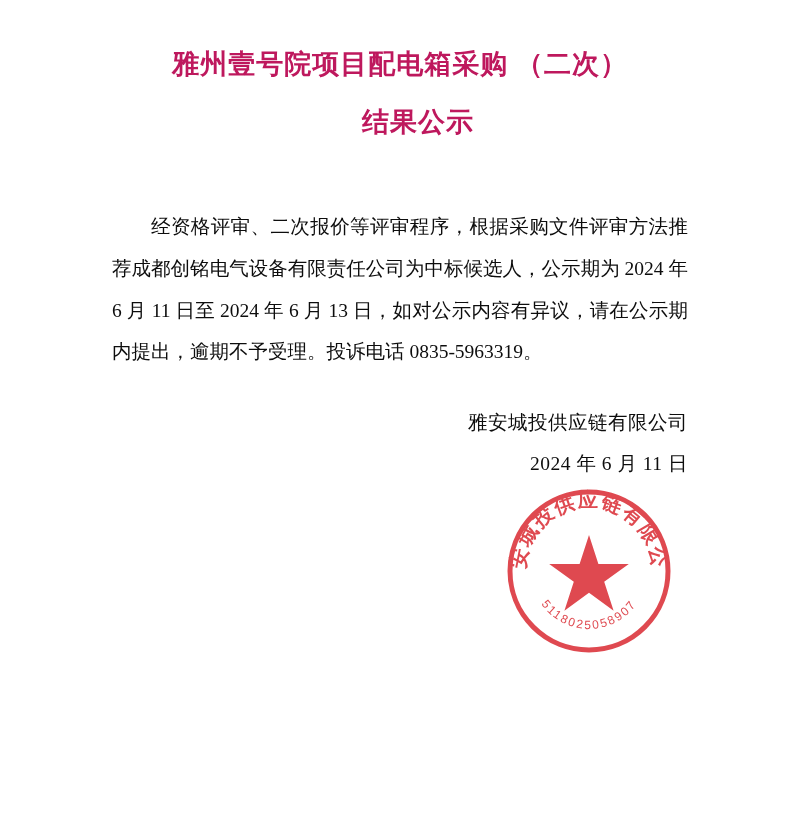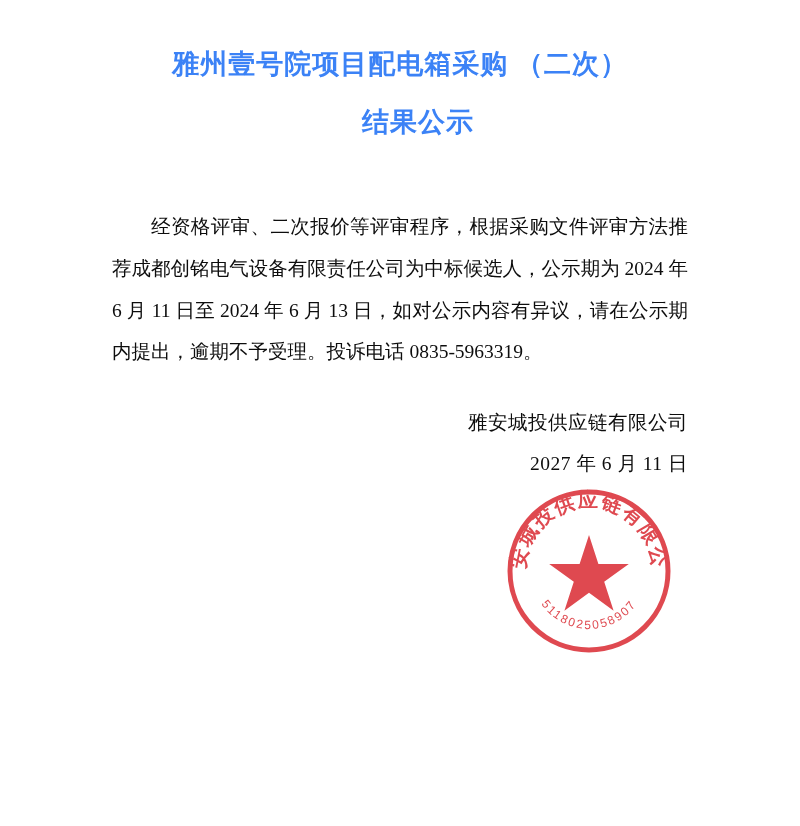--- a/index.html
+++ b/index.html
@@ -23,21 +23,21 @@
   }
   .title-block {
     padding-top: 44px;
     text-align: center;
   }
   .title-line {
     font-size: 27px;
     font-weight: bold;
     letter-spacing: 1px;
     line-height: 1.55;
-    color: #3b82f6;
+    color: #be185d;
   }
   .title-line-2 {
     margin-top: 16px;
     padding-left: 36px;
   }
   .body-block {
     margin-top: 62px;
     padding: 0 112px 0 112px;
     font-size: 19.5px;
     line-height: 2.15;
@@ -92,21 +92,21 @@
   </div>
 
   <div class="body-block">
     <p class="para para-indent">
       <span>经资格评审、二次报价等评审程序，根据采购文件评审方法推荐</span><span class="bold-name">成都创铭电气设备有限责任公司</span><span>为中标候选人，公示期为 2024 年 6 月 11 日至 2024 年 6 月 13 日，如对公示内容有异议，请在公示期内提出，逾期不予受理。投诉电话 0835-5963319。</span>
     </p>
   </div>
 
   <div class="sign-block">
     <span class="sign-line">雅安城投供应链有限公司</span>
-    <span class="sign-line">2027 年 6 月 11 日</span>
+    <span class="sign-line">2024 年 6 月 11 日</span>
   </div>
 
   <div class="seal">
     <svg width="168" height="168" viewBox="0 0 168 168" aria-hidden="true">
       <g opacity="0.82">
         <circle cx="84" cy="84" r="79" fill="none" stroke="#d8222a" stroke-width="5"></circle>
         <path id="sealTopArc" d="M 20 84 A 64 64 0 0 1 148 84" fill="none" stroke="none"></path>
         <text font-family="&quot;Liberation Serif&quot;, serif" font-size="20" font-weight="bold" fill="#d8222a" letter-spacing="2">
           <textPath href="#sealTopArc" startOffset="50%" text-anchor="middle">雅安城投供应链有限公司</textPath>
         </text>

